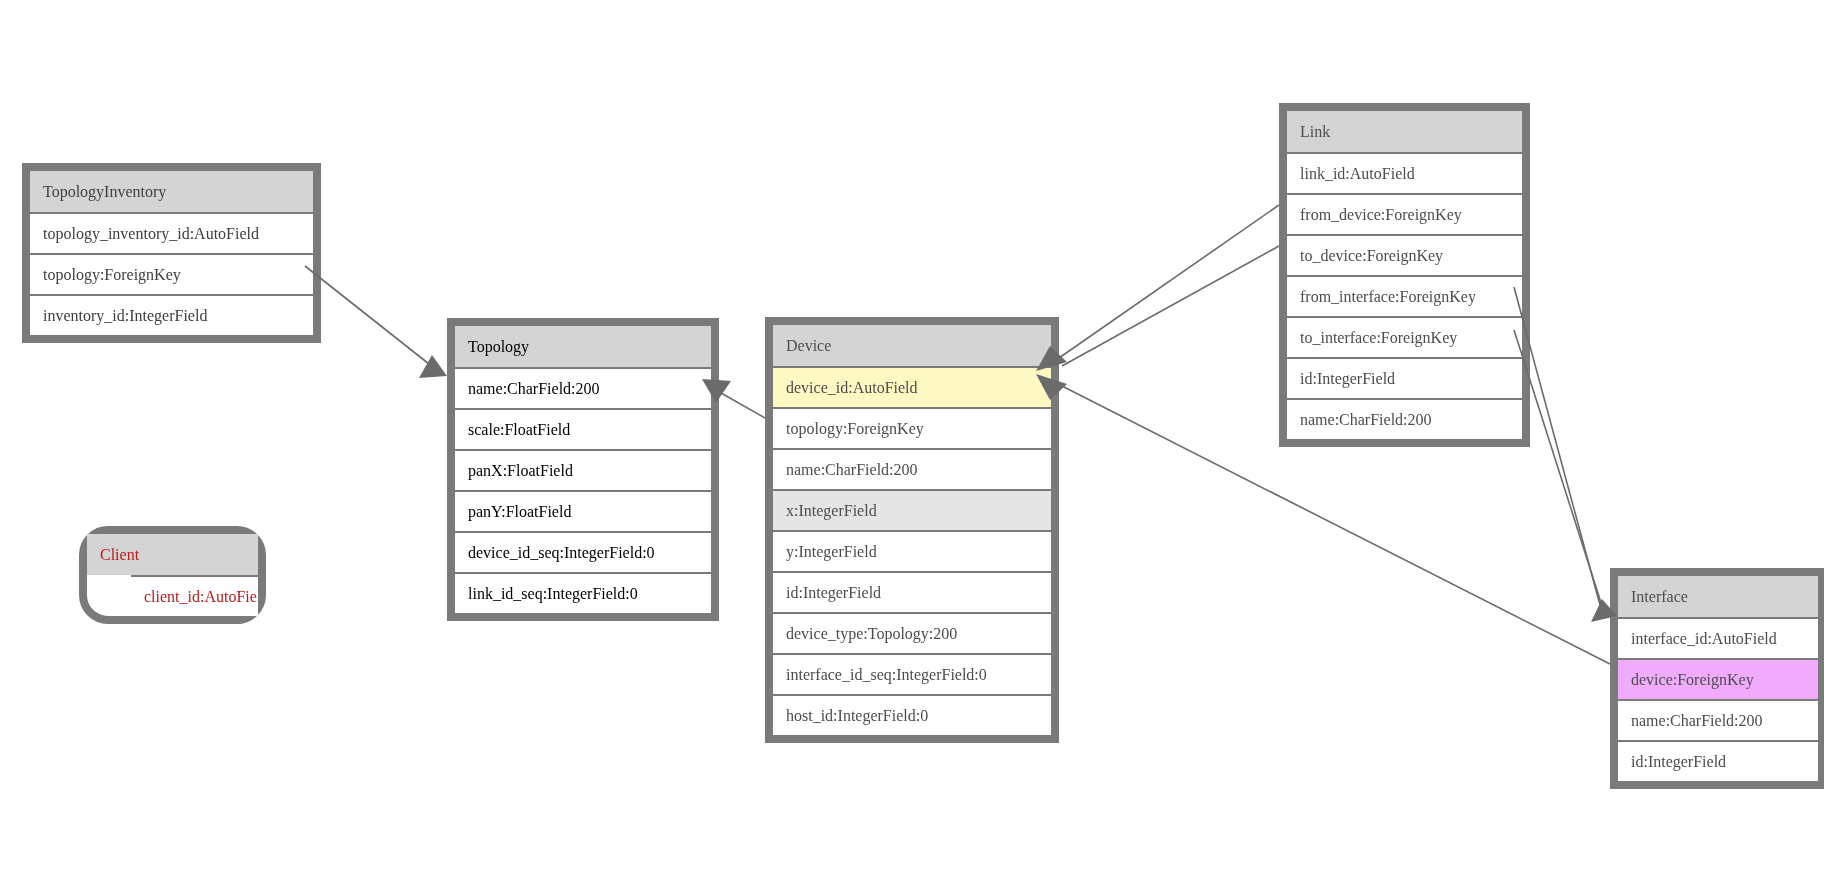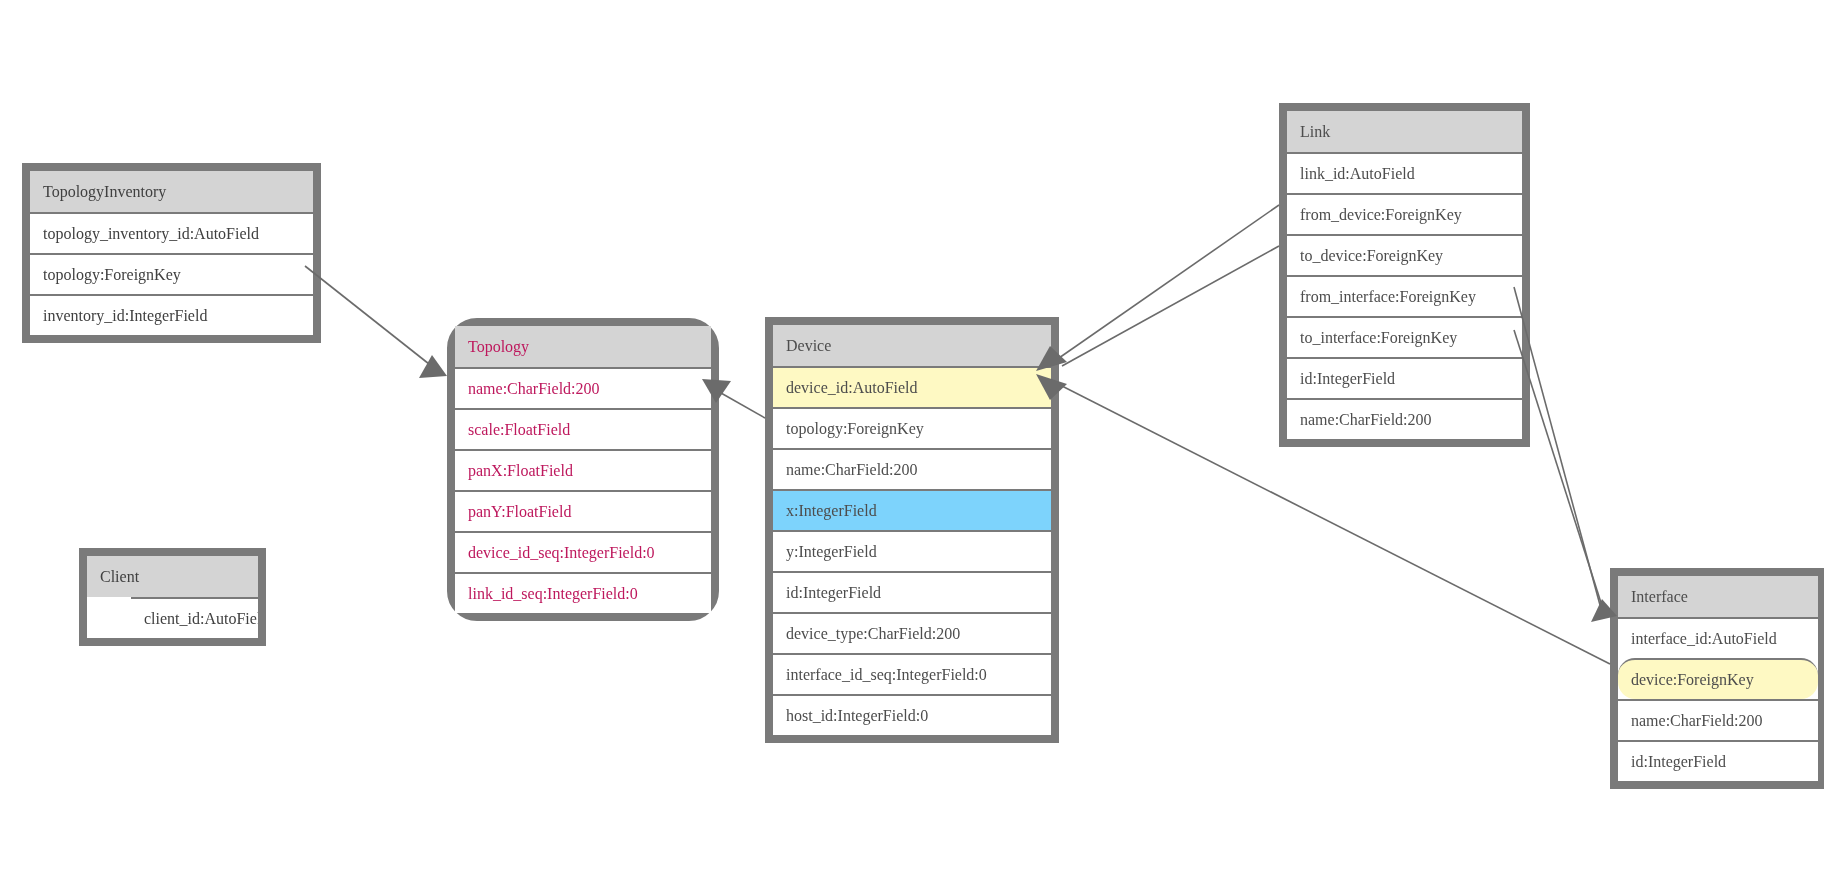--- a/index.html
+++ b/index.html
@@ -65,56 +65,56 @@
       <polygon points="1036,374 1050,400 1067,384" fill="#6b6b6b"></polygon>
       <polygon points="1602,599 1617,616 1591,622" fill="#6b6b6b"></polygon>
     </svg>
   <div id="entities">
       <div class="entity" style="left: 22px; top: 163px; width: 283px; border-color: rgb(122, 122, 122); color: #404040;">
         <div class="erow ehead" style="background: rgb(212, 212, 212);">TopologyInventory</div>
         <div class="erow" style="border-top-color: rgb(122, 122, 122); background: rgb(255, 255, 255);">topology_inventory_id:AutoField</div>
         <div class="erow" style="border-top-color: rgb(122, 122, 122); background: rgb(255, 255, 255);">topology:ForeignKey</div>
         <div class="erow" style="border-top-color: rgb(122, 122, 122); background: rgb(255, 255, 255);">inventory_id:IntegerField</div>
       </div>
-      <div class="entity" style="left: 447px; top: 318px; width: 256px; border-color: rgb(122, 122, 122); color: #be185d; border-radius: 30px;">
+      <div class="entity" style="left: 447px; top: 318px; width: 256px; border-color: rgb(122, 122, 122); color: #000000;">
         <div class="erow ehead" style="background: rgb(212, 212, 212);">Topology</div>
         <div class="erow" style="border-top-color: rgb(122, 122, 122); background: rgb(255, 255, 255);">name:CharField:200</div>
         <div class="erow" style="border-top-color: rgb(122, 122, 122); background: rgb(255, 255, 255);">scale:FloatField</div>
         <div class="erow" style="border-top-color: rgb(122, 122, 122); background: rgb(255, 255, 255);">panX:FloatField</div>
         <div class="erow" style="border-top-color: rgb(122, 122, 122); background: rgb(255, 255, 255);">panY:FloatField</div>
         <div class="erow" style="border-top-color: rgb(122, 122, 122); background: rgb(255, 255, 255); text-align: center;">device_id_seq:IntegerField:0</div>
         <div class="erow" style="border-top-color: rgb(122, 122, 122); background: rgb(255, 255, 255);">link_id_seq:IntegerField:0</div>
       </div>
-      <div class="entity" style="left: 79px; top: 548px; width: 171px; border-color: rgb(122, 122, 122); color: #404040;">
+      <div class="entity" style="left: 79px; top: 526px; width: 171px; border-color: rgb(122, 122, 122); color: #b91c1c; border-radius: 29px;">
         <div class="erow ehead" style="background: rgb(212, 212, 212);">Client</div>
         <div class="erow" style="border-top-color: rgb(122, 122, 122); background: rgb(255, 255, 255); margin-left: 44px;">client_id:AutoField</div>
       </div>
       <div class="entity" style="left: 765px; top: 317px; width: 278px; border-color: rgb(122, 122, 122); color: rgb(77, 77, 77);">
         <div class="erow ehead" style="background: rgb(212, 212, 212);">Device</div>
         <div class="erow" style="border-top-color: rgb(122, 122, 122); background: #fef9c3;">device_id:AutoField</div>
         <div class="erow" style="border-top-color: rgb(122, 122, 122); background: rgb(255, 255, 255);">topology:ForeignKey</div>
         <div class="erow" style="border-top-color: rgb(122, 122, 122); background: rgb(255, 255, 255);">name:CharField:200</div>
-        <div class="erow" style="border-top-color: rgb(122, 122, 122); background: #7dd3fc;">x:IntegerField</div>
+        <div class="erow" style="border-top-color: rgb(122, 122, 122); background: #e5e5e5;">x:IntegerField</div>
         <div class="erow" style="border-top-color: rgb(122, 122, 122); background: rgb(255, 255, 255);">y:IntegerField</div>
         <div class="erow" style="border-top-color: rgb(122, 122, 122); background: rgb(255, 255, 255);">id:IntegerField</div>
-        <div class="erow" style="border-top-color: rgb(122, 122, 122); background: rgb(255, 255, 255);">device_type:CharField:200</div>
+        <div class="erow" style="border-top-color: rgb(122, 122, 122); background: rgb(255, 255, 255);">device_type:Topology:200</div>
         <div class="erow" style="border-top-color: rgb(122, 122, 122); background: rgb(255, 255, 255);">interface_id_seq:IntegerField:0</div>
         <div class="erow" style="border-top-color: rgb(122, 122, 122); background: rgb(255, 255, 255);">host_id:IntegerField:0</div>
       </div>
       <div class="entity" style="left: 1279px; top: 103px; width: 235px; border-color: rgb(122, 122, 122); color: rgb(77, 77, 77);">
         <div class="erow ehead" style="background: rgb(212, 212, 212);">Link</div>
         <div class="erow" style="border-top-color: rgb(122, 122, 122); background: rgb(255, 255, 255);">link_id:AutoField</div>
         <div class="erow" style="border-top-color: rgb(122, 122, 122); background: rgb(255, 255, 255);">from_device:ForeignKey</div>
         <div class="erow" style="border-top-color: rgb(122, 122, 122); background: rgb(255, 255, 255);">to_device:ForeignKey</div>
         <div class="erow" style="border-top-color: rgb(122, 122, 122); background: rgb(255, 255, 255);">from_interface:ForeignKey</div>
         <div class="erow" style="border-top-color: rgb(122, 122, 122); background: rgb(255, 255, 255);">to_interface:ForeignKey</div>
         <div class="erow" style="border-top-color: rgb(122, 122, 122); background: rgb(255, 255, 255);">id:IntegerField</div>
         <div class="erow" style="border-top-color: rgb(122, 122, 122); background: rgb(255, 255, 255);">name:CharField:200</div>
       </div>
       <div class="entity" style="left: 1610px; top: 568px; width: 200px; border-color: rgb(122, 122, 122); color: rgb(77, 77, 77);">
         <div class="erow ehead" style="background: rgb(212, 212, 212);">Interface</div>
         <div class="erow" style="border-top-color: rgb(122, 122, 122); background: rgb(255, 255, 255);">interface_id:AutoField</div>
-        <div class="erow" style="border-top-color: rgb(122, 122, 122); background: #fef9c3; border-radius: 17px;">device:ForeignKey</div>
+        <div class="erow" style="border-top-color: rgb(122, 122, 122); background: #f0abfc;">device:ForeignKey</div>
         <div class="erow" style="border-top-color: rgb(122, 122, 122); background: rgb(255, 255, 255);">name:CharField:200</div>
         <div class="erow" style="border-top-color: rgb(122, 122, 122); background: rgb(255, 255, 255);">id:IntegerField</div>
       </div>
     </div>
 </div>
 
 </body></html>

